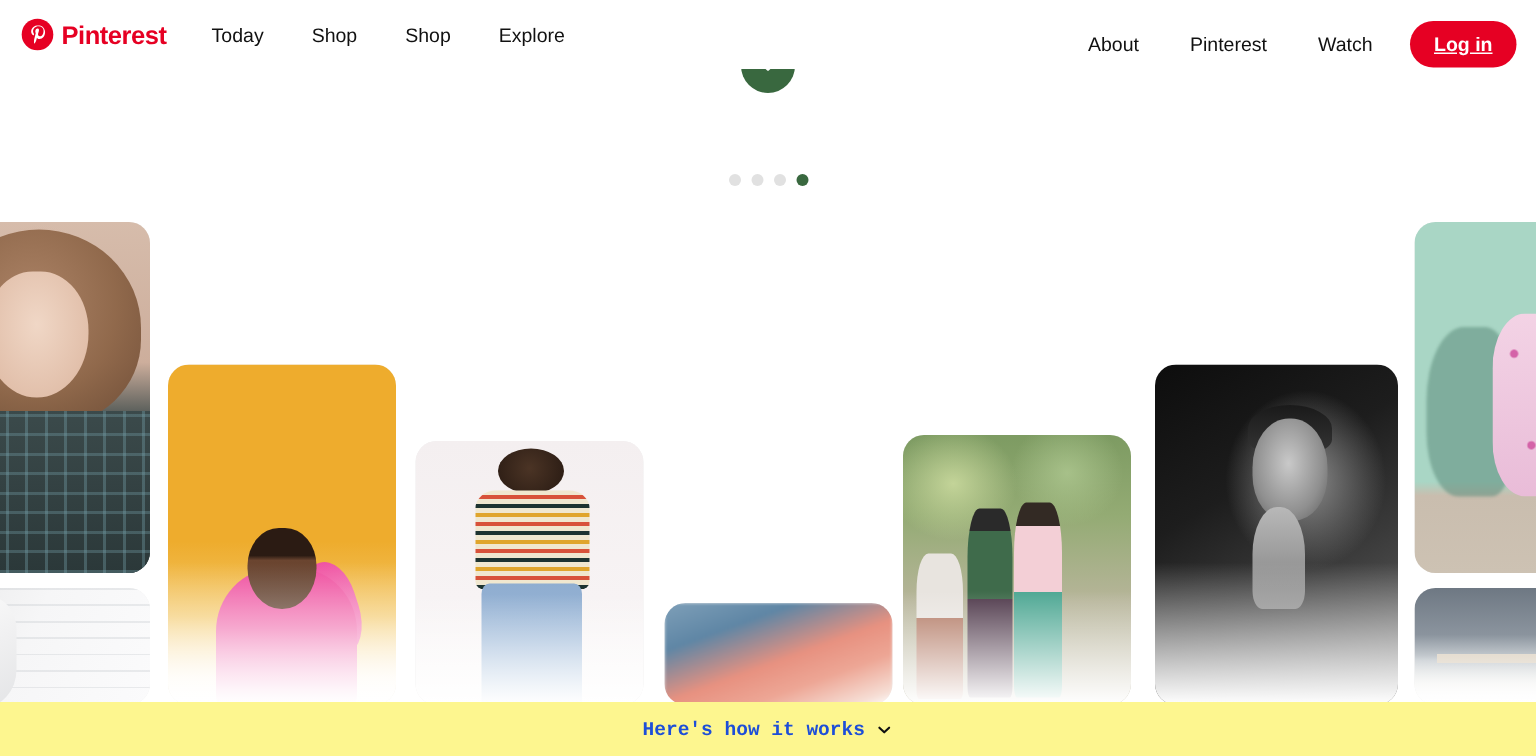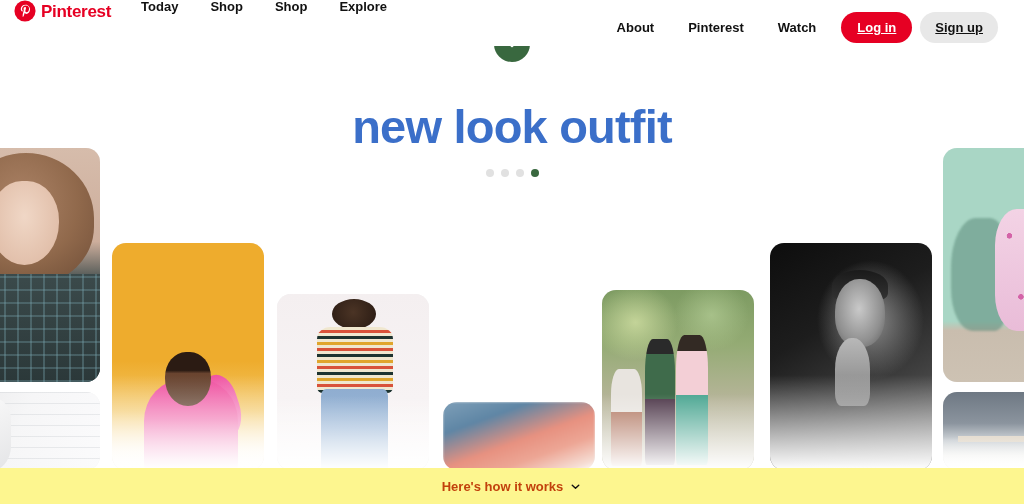--- a/index.html
+++ b/index.html
@@ -8,43 +8,43 @@
     overflow:hidden;
     background:#ffffff;
     font-family:"Liberation Sans", sans-serif;
     -webkit-font-smoothing:antialiased;
   }
 
   
   #header {
     position:absolute; top:0; left:0;
     width:1024px; height:46px;
-    display:flex; align-items:flex-start;
+    display:flex; align-items:center;
     z-index:40;
     background:#ffffff;
   }
   #brand {
     display:flex; align-items:center; gap:5px;
     margin-left:14px; margin-right:14px;
     cursor:pointer;
   }
   .pin-logo { width:22px; height:22px; display:block; }
   #brand-word {
     color:#e60023; font-size:17px; font-weight:bold;
     letter-spacing:-0.3px; line-height:1;
   }
   .nav-left { display:flex; align-items:center; }
   .nav-link {
-    font-size:13px; font-weight:bold; color:#111111;
+    font-size:13px; font-weight:normal; color:#111111;
     padding:0 16px; cursor:pointer; line-height:1;
     white-space:nowrap;
   }
   .nav-right {
     margin-left:auto; display:flex; align-items:center;
-    padding-right:26px;
+    padding-right:13px;
     margin-top:12px;
   }
   .nav-right .nav-link { padding:0 17px; }
   .btn {
     font-size:13px; font-weight:bold; line-height:1;
     border:none; border-radius:22px; cursor:pointer;
     font-family:"Liberation Sans", sans-serif;
     white-space:nowrap;
     text-decoration:underline;
   }
@@ -270,22 +270,23 @@
 
   
   #how-it-works-banner {
     position:absolute; left:0; bottom:0;
     width:1024px; height:36px;
     background:#fdf68f;
     display:flex; align-items:center; justify-content:center;
     z-index:50; cursor:pointer;
   }
   #how-it-works-label {
-    font-size:13px; font-weight:bold; color:#c2410c;
+    font-size:13px; font-weight:bold; color:#1d4ed8;
     line-height:1;
+    font-family:Liberation Mono, monospace;
   }
   #chevron-down-icon-banner { margin-left:6px; display:flex; }
 </style>
 </head>
 <body>
 
 <div id="collage">
 
   <div class="card" id="card-woman-plaid">
     <div class="img"></div>
@@ -343,21 +344,20 @@
   </div>
 
   <button id="scroll-down-button">
     <svg width="16" height="16" viewBox="0 0 24 24">
       <path d="M6 9.5 L12 15.2 L18 9.5" fill="none" stroke="#ffffff" stroke-width="3.1" stroke-linecap="round" stroke-linejoin="round"></path>
     </svg>
   </button>
 </div>
 
 <div id="hero">
-  <div id="headline-line2">new look outfit</div>
   <div id="dots">
     <span class="dot"></span>
     <span class="dot"></span>
     <span class="dot"></span>
     <span class="dot active"></span>
   </div>
 </div>
 
 <div id="header">
   <div id="brand">
@@ -373,21 +373,20 @@
     <span class="nav-link">Shop</span>
     <span class="nav-link">Shop</span>
     <span class="nav-link">Explore</span>
   </div>
 
   <div class="nav-right">
     <span class="nav-link">About</span>
     <span class="nav-link">Pinterest</span>
     <span class="nav-link">Watch</span>
     <button class="btn" id="login-button">Log in</button>
-    <button class="btn" id="signup-button">Sign up</button>
   </div>
 </div>
 
 <div id="how-it-works-banner">
   <span id="how-it-works-label">Here's how it works</span>
   <span id="chevron-down-icon-banner">
     <svg width="13" height="13" viewBox="0 0 24 24">
       <path d="M6 9.5 L12 15.2 L18 9.5" fill="none" stroke="#111111" stroke-width="2.6" stroke-linecap="round" stroke-linejoin="round"></path>
     </svg>
   </span>

